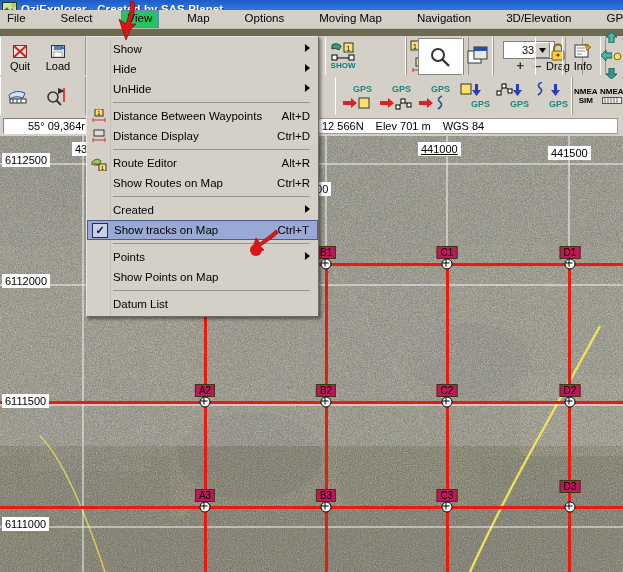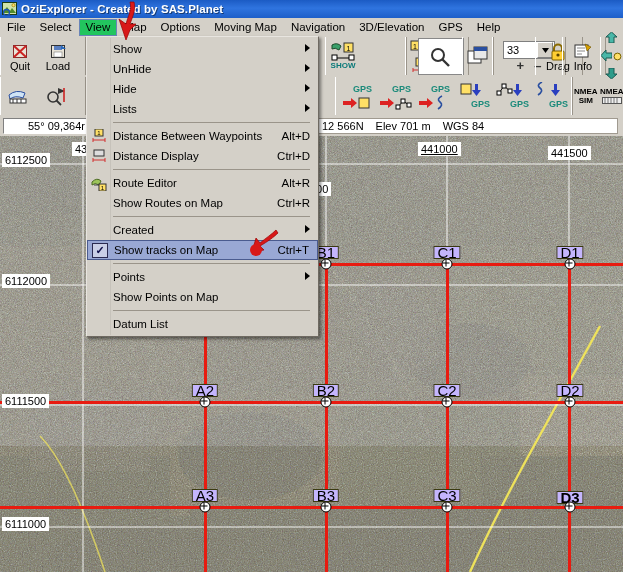--- a/index.html
+++ b/index.html
@@ -17,23 +17,24 @@
     display:flex;align-items:center;
   }
   .title-icon{width:15px;height:14px;margin-left:2px;margin-right:4px;position:relative;flex:0 0 auto;}
   .title-text{
     color:#fff;font-size:11.5px;font-weight:bold;letter-spacing:0.1px;
     text-shadow:1px 1px 0 rgba(0,0,0,.45);white-space:nowrap;
   }
 
   
   .menubar{
-    position:absolute;left:0;top:18px;width:623px;height:18px;
-    background:#d4d0c8;display:flex;align-items:center;
+    position:absolute;left:0;top:10px;width:623px;height:18px;
+    background:#d4d0c8;display:flex;
     border-bottom:1px solid #bfbbb2;
+    gap:21px;
   }
   .menu-item{
     font-size:11.5px;color:#000;padding:1px 7px;white-space:nowrap;line-height:15px;
   }
   .menu-item.active{background:#22c55e;border:1px solid #6a84b8;padding:0px 6px;}
 
   
   .toolbar-area{
     position:absolute;left:0;top:36px;width:623px;height:80px;
     background:#d4d0c8;
@@ -55,22 +56,22 @@
   .tb-btn.big .lbl{font-size:11px;}
 
   .sunken{
     background:#fff;border:1px solid #808080;
     border-right-color:#fff;border-bottom-color:#fff;
   }
 
   
   .zoom-combo{
     width:52px;height:18px;background:#fff;border:1px solid #7f7f7f;
-    display:flex;align-items:center;justify-content:space-between;
-    font-size:11px;padding-left:3px;box-sizing:border-box;
+    display:flex;align-items:center;justify-content:flex-start;
+    font-size:11px;padding-left:18px;box-sizing:border-box;
   }
   .zoom-combo .arrow{
     width:14px;height:14px;background:#d4d0c8;border:1px solid #fff;
     border-right-color:#808080;border-bottom-color:#808080;
     display:flex;align-items:center;justify-content:center;margin-right:1px;
   }
   .pm-row{display:flex;gap:10px;justify-content:center;margin-top:2px;}
   .pm{font-size:13px;line-height:10px;color:#333;font-weight:bold;}
 
   
@@ -104,22 +105,22 @@
     padding:1px 3px;white-space:nowrap;line-height:12px;
   }
 
   
   .rline-h{position:absolute;height:3px;background:#e81b10;}
   .rline-v{position:absolute;width:3px;background:#e81b10;}
 
   
   .wp{position:absolute;}
   .wp-label{
-    position:absolute;background:#c4b5fd;border:1px solid #3a3a10;
-    font-size:15px;line-height:11px;padding:0 3px;color:#000;white-space:nowrap;
+    position:absolute;background:#be185d;border:1px solid #3a3a10;
+    font-size:10px;line-height:11px;padding:0 3px;color:#000;white-space:nowrap;
     transform:translate(-50%,0);
   }
   .wp-dot{
     position:absolute;width:9px;height:9px;border-radius:50%;
     background:#fff;border:1px solid #000;transform:translate(-50%,-50%);
   }
   .wp-dot:before,.wp-dot:after{
     content:"";position:absolute;background:#000;
   }
   .wp-dot:before{left:3px;top:0;width:1px;height:7px;}
@@ -655,49 +656,43 @@
         </div>
         <div class="wp">
           <div class="wp-label" style="left: 326px; top: 353px;">B3</div>
           <div class="wp-dot" style="left: 326px; top: 371px;"></div>
         </div>
         <div class="wp">
           <div class="wp-label" style="left: 447px; top: 353px;">C3</div>
           <div class="wp-dot" style="left: 447px; top: 371px;"></div>
         </div>
         <div class="wp">
-          <div class="wp-label" style="left: 570px; top: 355px; font-weight: bold;">D3</div>
+          <div class="wp-label" style="left: 570px; top: 344px;">D3</div>
           <div class="wp-dot" style="left: 570px; top: 371px;"></div>
         </div>
       </div>
   </div>
 
   <div class="dropdown">
     <div class="dd-gutter"></div>
     <div id="dd-items" style="position:relative;">
         <div class="dd-item">
           <span class="txt">Show</span>
           <span class="sub"><svg width="5" height="8" viewBox="0 0 5 8">
               <path d="M0 0 L5 4 L0 8 Z" fill="#000"></path>
             </svg></span>
         </div>
         <div class="dd-item">
-          <span class="txt">UnHide</span>
-          <span class="sub"><svg width="5" height="8" viewBox="0 0 5 8">
-              <path d="M0 0 L5 4 L0 8 Z" fill="#000"></path>
-            </svg></span>
-        </div>
-        <div class="dd-item">
           <span class="txt">Hide</span>
           <span class="sub"><svg width="5" height="8" viewBox="0 0 5 8">
               <path d="M0 0 L5 4 L0 8 Z" fill="#000"></path>
             </svg></span>
         </div>
         <div class="dd-item">
-          <span class="txt">Lists</span>
+          <span class="txt">UnHide</span>
           <span class="sub"><svg width="5" height="8" viewBox="0 0 5 8">
               <path d="M0 0 L5 4 L0 8 Z" fill="#000"></path>
             </svg></span>
         </div>
         <div class="dd-sep"></div>
         <div class="dd-item">
           <span class="dd-icon">
             <svg width="16" height="14" viewBox="0 0 16 14">
               <rect x="4" y="0" width="8" height="7" fill="#ffe066" stroke="#333"></rect>
               <text x="8" y="6" font-size="6" text-anchor="middle" font-family="sans-serif">1</text>

